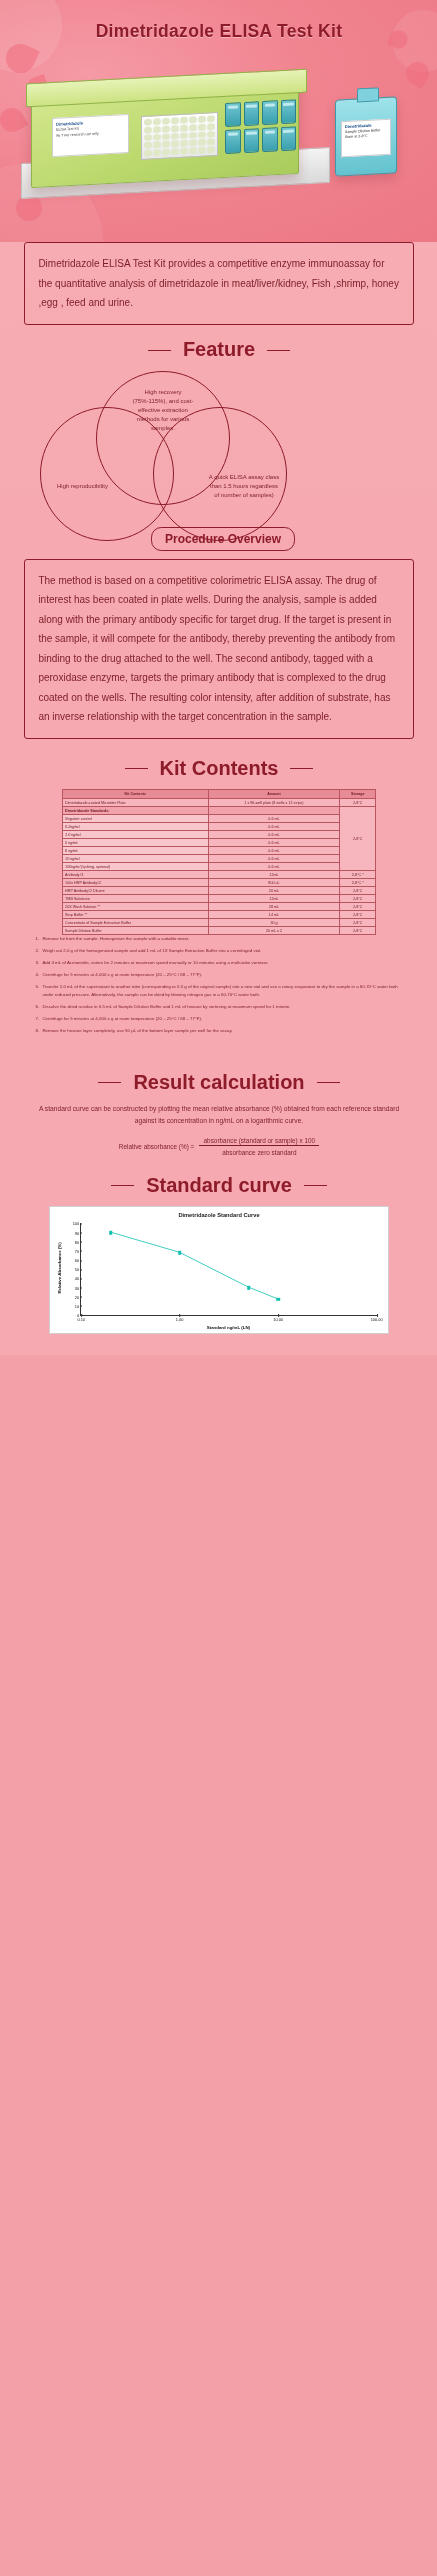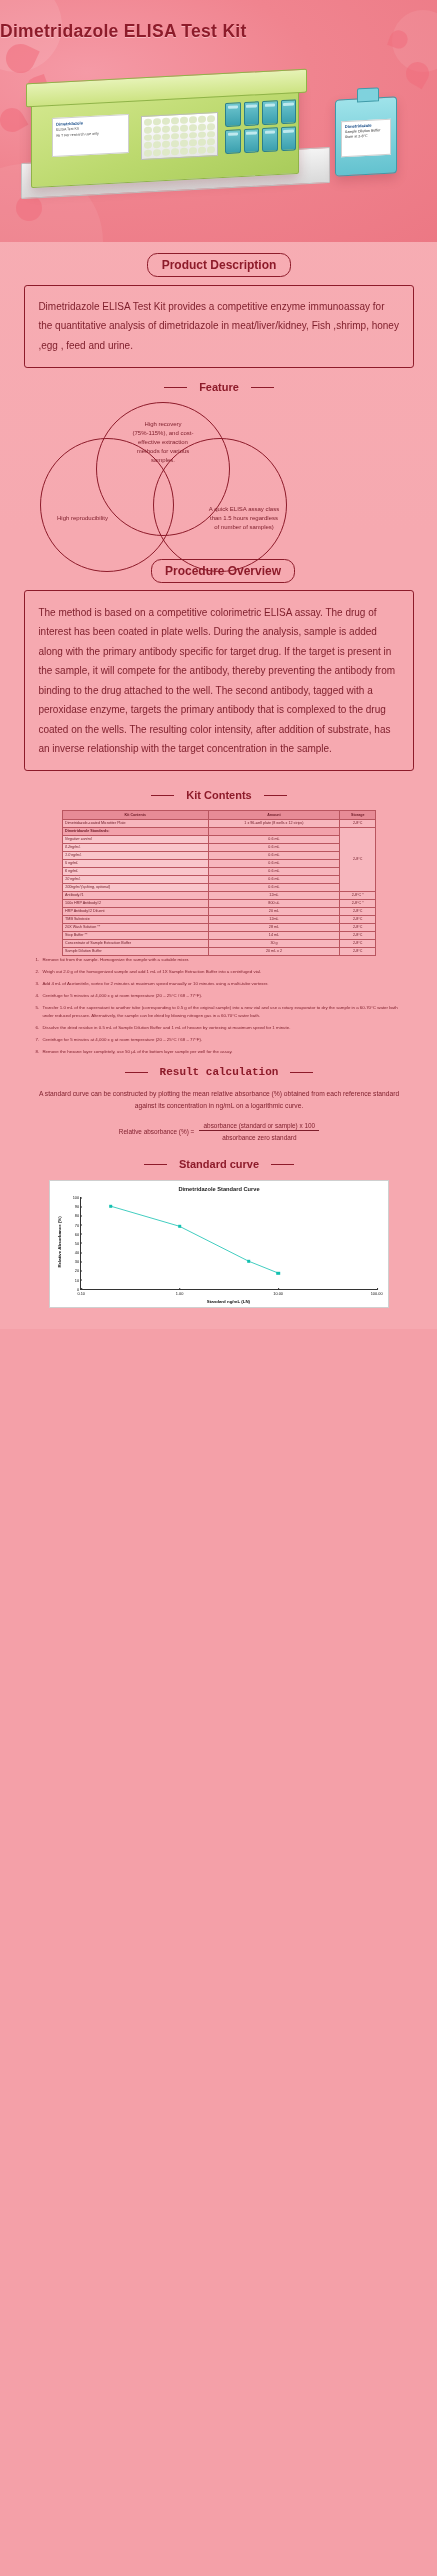--- a/index.html
+++ b/index.html
@@ -39,21 +39,21 @@
   .p1{left:6.2px;top:44px;}
   .p2{left:27px;top:77px;width:20.6px;height:20.6px;transform:rotate(-20deg);}
   .p3{left:0px;top:108px;width:24px;height:24px;transform:rotate(60deg);}
   .p4{right:9.3px;top:62px;width:23px;height:23px;transform:rotate(120deg);}
   .p5{right:31px;top:31px;width:17.5px;height:17.5px;transform:rotate(200deg);}
   .p6{left:15.5px;bottom:20.6px;width:26px;height:26px;transform:rotate(-45deg);}
 
   .hero-title {
     position:relative;
     z-index:4;
-    text-align:left;
+    text-align:center;
     padding-top:20.6px;
     font-size:17.5px;
     font-weight:bold;
     color:#8d1b2a;
     letter-spacing:0.3px;
     text-shadow: 0 0.5px 0 rgba(255,255,255,.35);
   }
 
   
   .photo {
@@ -165,21 +165,21 @@
     border-radius:10.3px;
     font-size:12px;
     font-weight:bold;
     color:#8d1b2a;
     background:transparent;
   }
   .heading.plain {
     border:none;
     border-radius:0;
     padding:2.1px 20.6px;
-    font-size:11px;
+    font-size:20px;
     position:relative;
   }
   .heading.plain:before, .heading.plain:after {
     content:"";
     position:absolute;
     top:50%;
     width:23px;
     height:0;
     border-top:1.5px double #8d1b2a;
   }
@@ -396,23 +396,20 @@
       <div class="bottle">
         <div class="bottle-label">
           <b>Dimetridazole</b>
           <span>Sample Dilution Buffer</span><br>
           <span>Store at 2-8°C</span>
         </div>
       </div>
     </div>
   </div>
 
-  <div class="heading-wrap">
-    <div class="heading">Product Description</div>
-  </div>
   <div class="panel">
     <span>Dimetridazole ELISA Test Kit provides a competitive enzyme immunoassay for the quantitative analysis of dimetridazole in meat/liver/kidney, Fish ,shrimp, honey ,egg , feed and urine.</span>
   </div>
 
   <div class="heading-wrap">
     <div class="heading plain">Feature</div>
   </div>
   <div class="venn">
     <div class="circle c1">
       <span>High recovery (75%-115%), and cost-effective extraction methods for various samples.</span>
@@ -531,21 +528,21 @@
       <li>Remove fat from the sample. Homogenize the sample with a suitable mixer.</li>
       <li>Weigh out 2.0 g of the homogenized sample and add 1 mL of 1X Sample Extraction Buffer into a centrifuged vial.</li>
       <li>Add 4 mL of Acetonitrile, vortex for 2 minutes at maximum speed manually or 10 minutes using a multi-tube vortexer.</li>
       <li>Centrifuge for 5 minutes at 4,000 x g at room temperature (20 – 25°C / 68 – 77°F).</li>
       <li>Transfer 1.0 mL of the supernatant to another tube (corresponding to 0.5 g of the original sample) into a new vial and use a rotary evaporator to dry the sample in a 60-70°C water bath under reduced pressure. Alternatively, the sample can be dried by blowing nitrogen gas in a 60-70°C water bath.</li>
       <li>Dissolve the dried residue in 0.5 mL of Sample Dilution Buffer and 1 mL of hexane by vortexing at maximum speed for 1 minute.</li>
       <li>Centrifuge for 5 minutes at 4,000 x g at room temperature (20 – 25°C / 68 – 77°F).</li>
       <li>Remove the hexane layer completely, use 50 µL of the bottom layer sample per well for the assay.</li>
     </ol>
 
-  <div class="heading-wrap" style="margin-top:8px;font-family:Liberation Mono, monospace;">
+  <div class="heading-wrap" style="margin-top:33px;">
     <div class="heading plain">Result calculation</div>
   </div>
   <div class="calc">
     <div class="p1line">A standard curve can be constructed by plotting the mean relative absorbance (%) obtained from each reference standard against its concentration in ng/mL on a logarithmic curve.</div>
     <div class="formula">
       <span>Relative absorbance (%) =</span>
       <span class="frac">
         <span class="num">absorbance (standard or sample) x 100</span><br>
         <span class="den">absorbance zero standard</span>
       </span>

